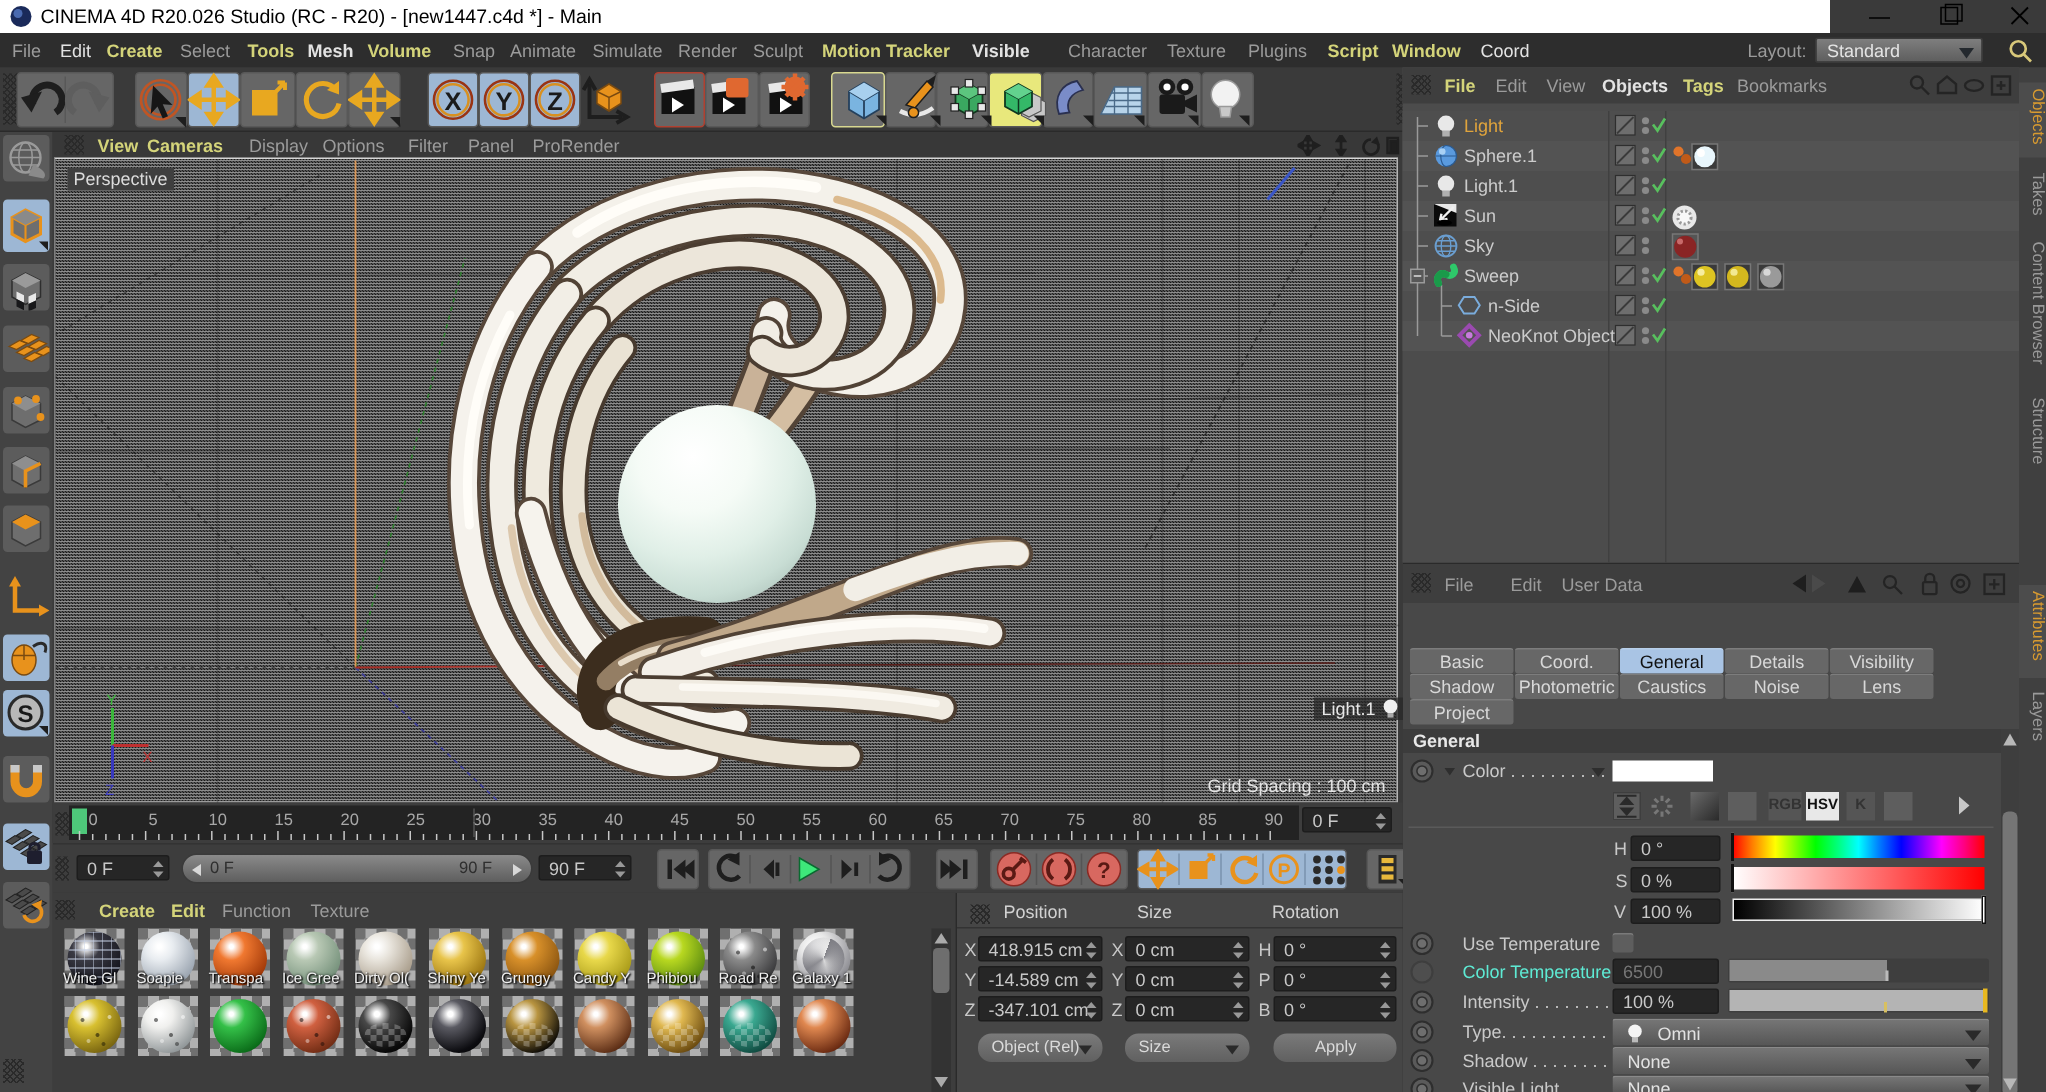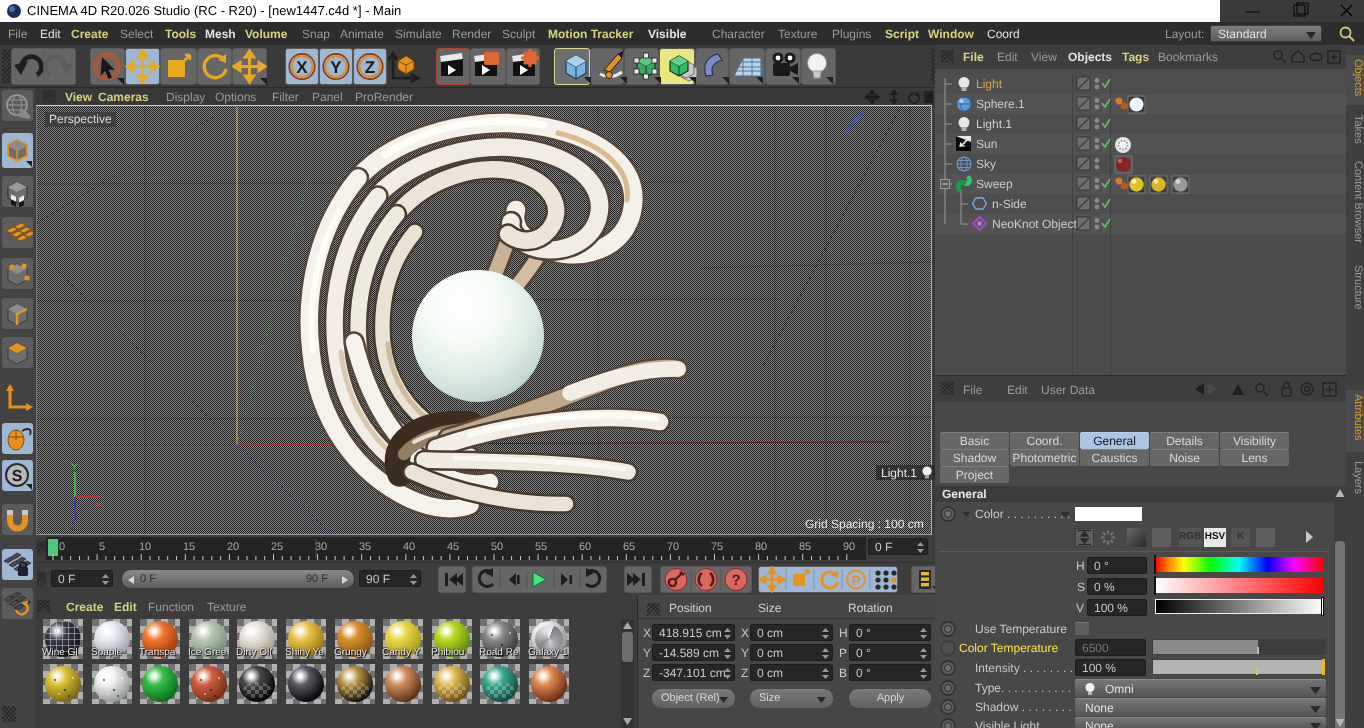--- a/index.html
+++ b/index.html
@@ -1283,21 +1283,21 @@
     <svg class="abs" style="left:4px;top:245px" width="30" height="16" viewBox="0 0 30 16">
       <circle cx="9" cy="8" r="7" fill="#5a5a5a" stroke="#2e2e2e" stroke-width="1.4"></circle>
       <circle cx="9" cy="8" r="3.4" fill="#6e6e6e" stroke="#2e2e2e"></circle>
     </svg>
     <span class="arow" style="left:40px;top:246px">Use Temperature</span>
     <div class="abs" style="left:140px;top:246px;width:14px;height:13px;background:#5e5e5e;border-radius:2px;box-shadow:inset 0 1px 0 #7a7a7a"></div>
 
     <svg class="abs" style="left:4px;top:264px" width="30" height="16" viewBox="0 0 30 16">
       <circle cx="9" cy="8" r="7" fill="#4e4e4e" stroke="#3e3e3e" stroke-width="1.4"></circle>
     </svg>
-    <span class="arow" style="left:24px;top:265px;color:#fde047">Color Temperature</span>
+    <span class="arow" style="left:40px;top:265px;color:#5eead4">Color Temperature</span>
     <div class="ainput" style="left:140px;top:263px;width:71px;color:#777">6500</div>
     <div class="abs" style="left:217px;top:263px;width:174px;height:16px;background:#3e3e3e;border-radius:2px">
       <div class="abs" style="left:1px;top:1px;width:105px;height:14px;background:#8a8a8a"></div>
       <div class="abs" style="left:105px;top:8px;width:2px;height:7px;background:#bbb"></div>
     </div>
 
     <svg class="abs" style="left:4px;top:284px" width="30" height="16" viewBox="0 0 30 16">
       <circle cx="9" cy="8" r="7" fill="#5a5a5a" stroke="#2e2e2e" stroke-width="1.4"></circle>
       <circle cx="9" cy="8" r="3.4" fill="#6e6e6e" stroke="#2e2e2e"></circle>
     </svg>

